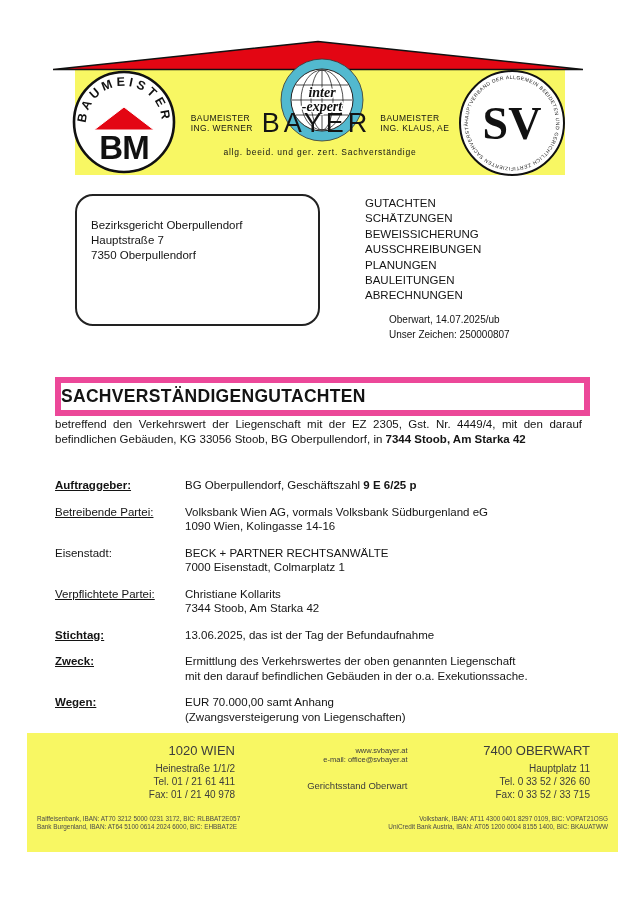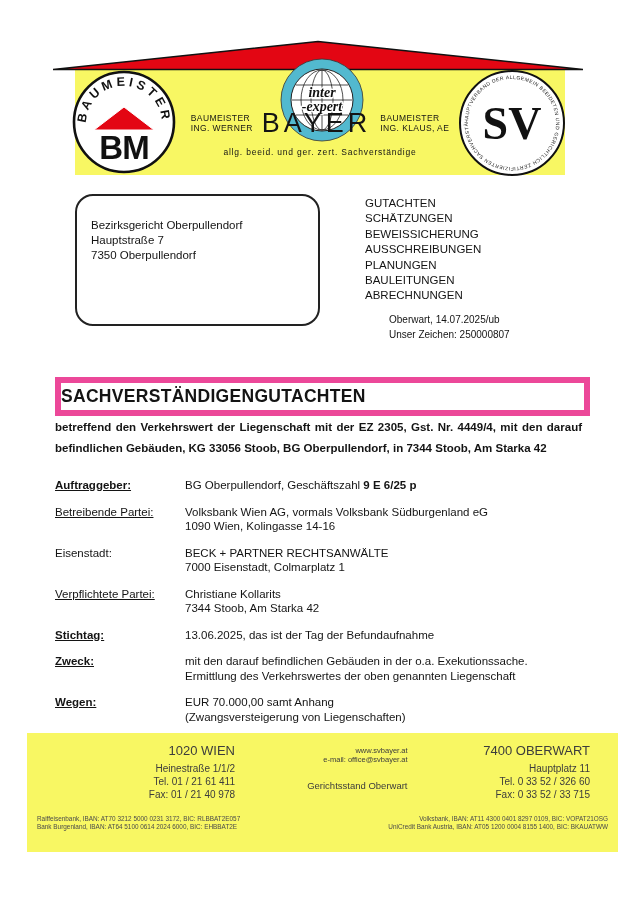--- a/index.html
+++ b/index.html
@@ -38,21 +38,21 @@
   .services{position:absolute;left:365px;top:196px;font-size:11.5px;line-height:15.4px;}
   .meta{position:absolute;left:365px;top:313px;font-size:10px;line-height:14.5px;margin-left:24px;}
   
   .title-box{
     position:absolute;left:55px;top:377px;width:523px;height:27px;
     border:6px solid #ec4899;text-align:left;line-height:27px;
     font-size:17.5px;font-weight:bold;letter-spacing:.3px;background:#fff;
   }
   .intro{
     position:absolute;left:55px;top:417px;width:527px;
-    font-size:11.5px;line-height:21px;text-align:justify;font-weight:bold;
+    font-size:11.5px;line-height:15px;text-align:justify;
   }
   
   .fields{position:absolute;left:55px;top:478px;width:527px;font-size:11.5px;line-height:14.5px;}
   .frow{display:flex;margin-bottom:12px;}
   .frow .flabel{width:130px;flex-shrink:0;}
   .frow .fvalue{flex:1;}
   .u{text-decoration:underline;}
   .b{font-weight:bold;}
   
   .footer{
@@ -196,22 +196,22 @@
     <div class="frow">
       <div class="flabel b u">Stichtag:</div>
       <div class="fvalue">
         <div>13.06.2025, das ist der Tag der Befundaufnahme</div>
       </div>
     </div>
 
     <div class="frow">
       <div class="flabel b u">Zweck:</div>
       <div class="fvalue">
+        <div>Ermittlung des Verkehrswertes der oben genannten Liegenschaft</div>
         <div>mit den darauf befindlichen Gebäuden in der o.a. Exekutionssache.</div>
-        <div>Ermittlung des Verkehrswertes der oben genannten Liegenschaft</div>
       </div>
     </div>
 
     <div class="frow">
       <div class="flabel b u">Wegen:</div>
       <div class="fvalue">
         <div>EUR 70.000,00 samt Anhang</div>
         <div>(Zwangsversteigerung von Liegenschaften)</div>
       </div>
     </div>

